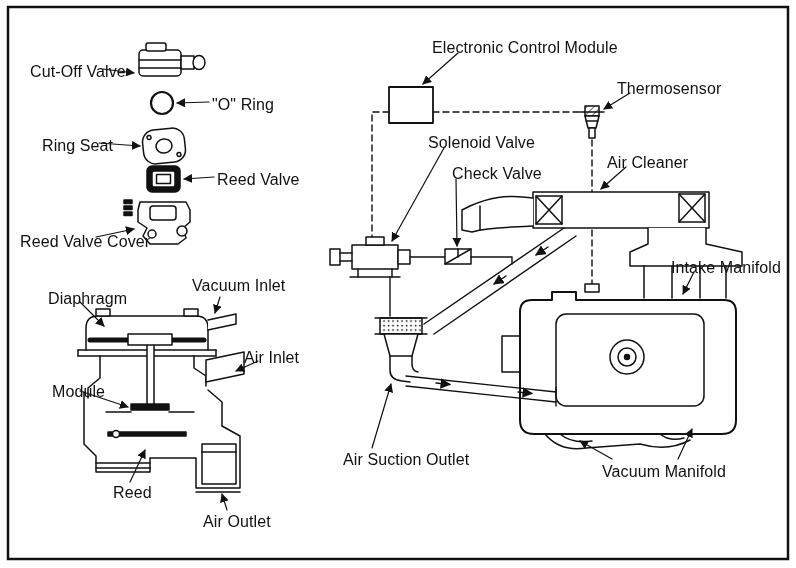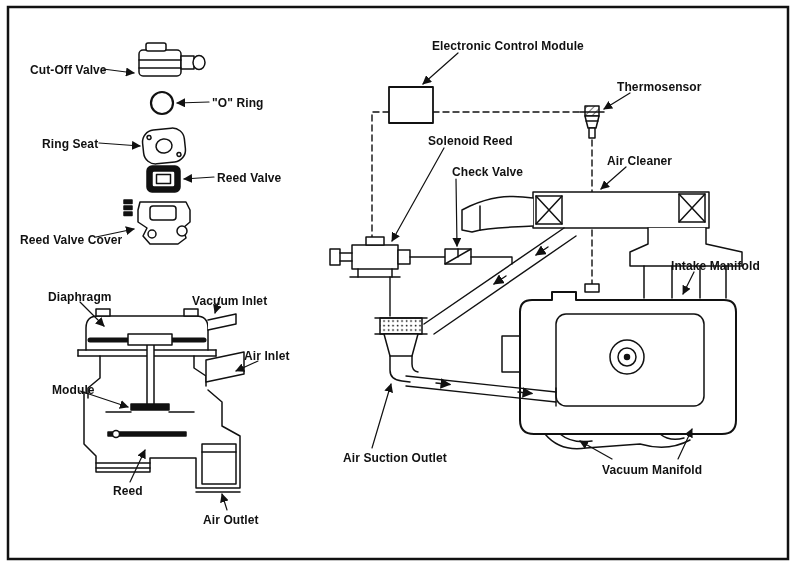--- a/index.html
+++ b/index.html
@@ -7,22 +7,22 @@
   body { font-family:"Liberation Sans", sans-serif; }
   .page {
     position:relative;
     width:796px; height:568px;
     background:#ffffff;
     overflow:hidden;
   }
   .page svg { position:absolute; left:0; top:0; }
   .label {
     position:absolute;
-    font-size:12px;
-    font-weight:bold;
+    font-size:16px;
+    font-weight:normal;
     color:#111;
     white-space:nowrap;
     letter-spacing:.1px;
   }
 </style>
 </head>
 <body>
 
 <div class="page">
 
@@ -241,28 +241,28 @@
     </g>
   </svg>
 
   <div class="label" style="left:30px;top:63px">Cut-Off Valve</div>
   <div class="label" style="left:212px;top:96px">"O" Ring</div>
   <div class="label" style="left:42px;top:137px">Ring Seat</div>
   <div class="label" style="left:217px;top:171px">Reed Valve</div>
   <div class="label" style="left:20px;top:233px">Reed Valve Cover</div>
 
   <div class="label" style="left:48px;top:290px">Diaphragm</div>
-  <div class="label" style="left:192px;top:294px">Vacuum Inlet</div>
+  <div class="label" style="left:192px;top:277px">Vacuum Inlet</div>
   <div class="label" style="left:244px;top:349px">Air Inlet</div>
   <div class="label" style="left:52px;top:383px">Module</div>
   <div class="label" style="left:113px;top:484px">Reed</div>
   <div class="label" style="left:203px;top:513px">Air Outlet</div>
 
   <div class="label" style="left:432px;top:39px">Electronic Control Module</div>
   <div class="label" style="left:617px;top:80px">Thermosensor</div>
-  <div class="label" style="left:428px;top:134px">Solenoid Reed</div>
+  <div class="label" style="left:428px;top:134px">Solenoid Valve</div>
   <div class="label" style="left:452px;top:165px">Check Valve</div>
   <div class="label" style="left:607px;top:154px">Air Cleaner</div>
   <div class="label" style="left:671px;top:259px">Intake Manifold</div>
   <div class="label" style="left:343px;top:451px">Air Suction Outlet</div>
   <div class="label" style="left:602px;top:463px">Vacuum Manifold</div>
 
 </div>
 
 </body></html>

